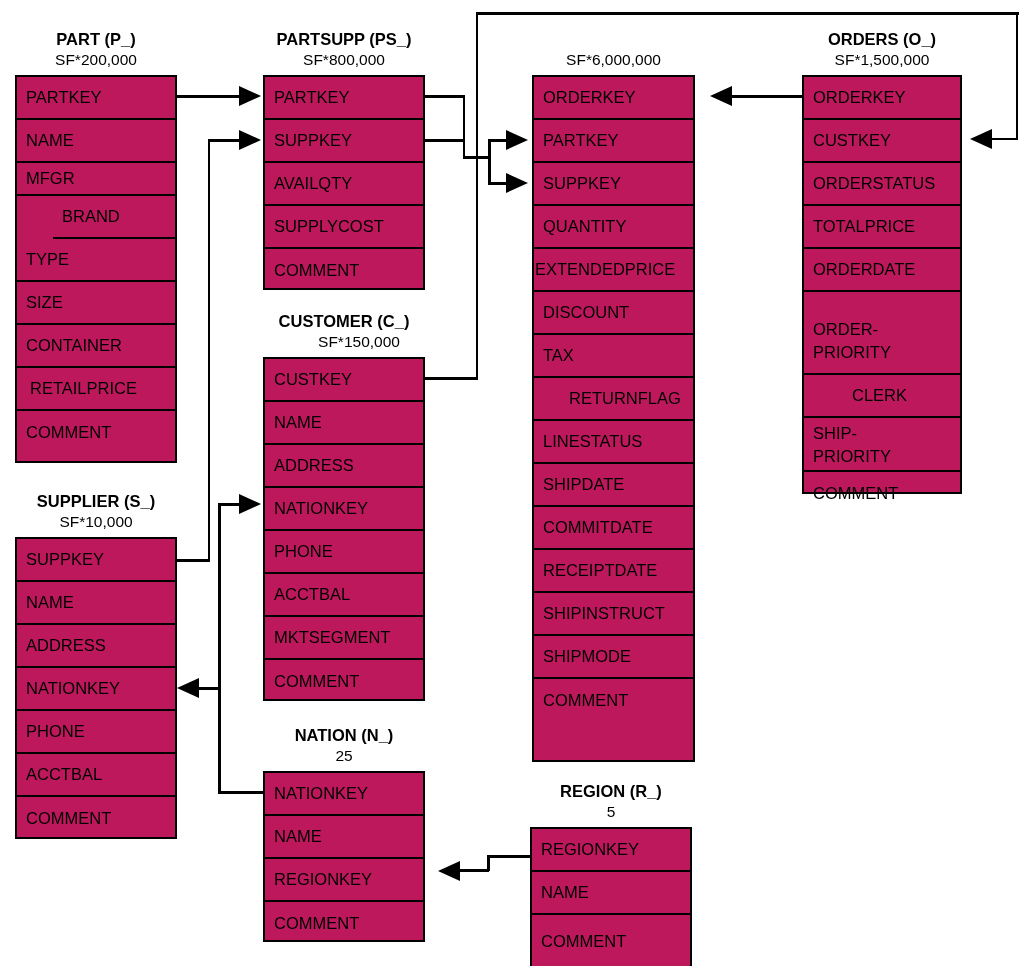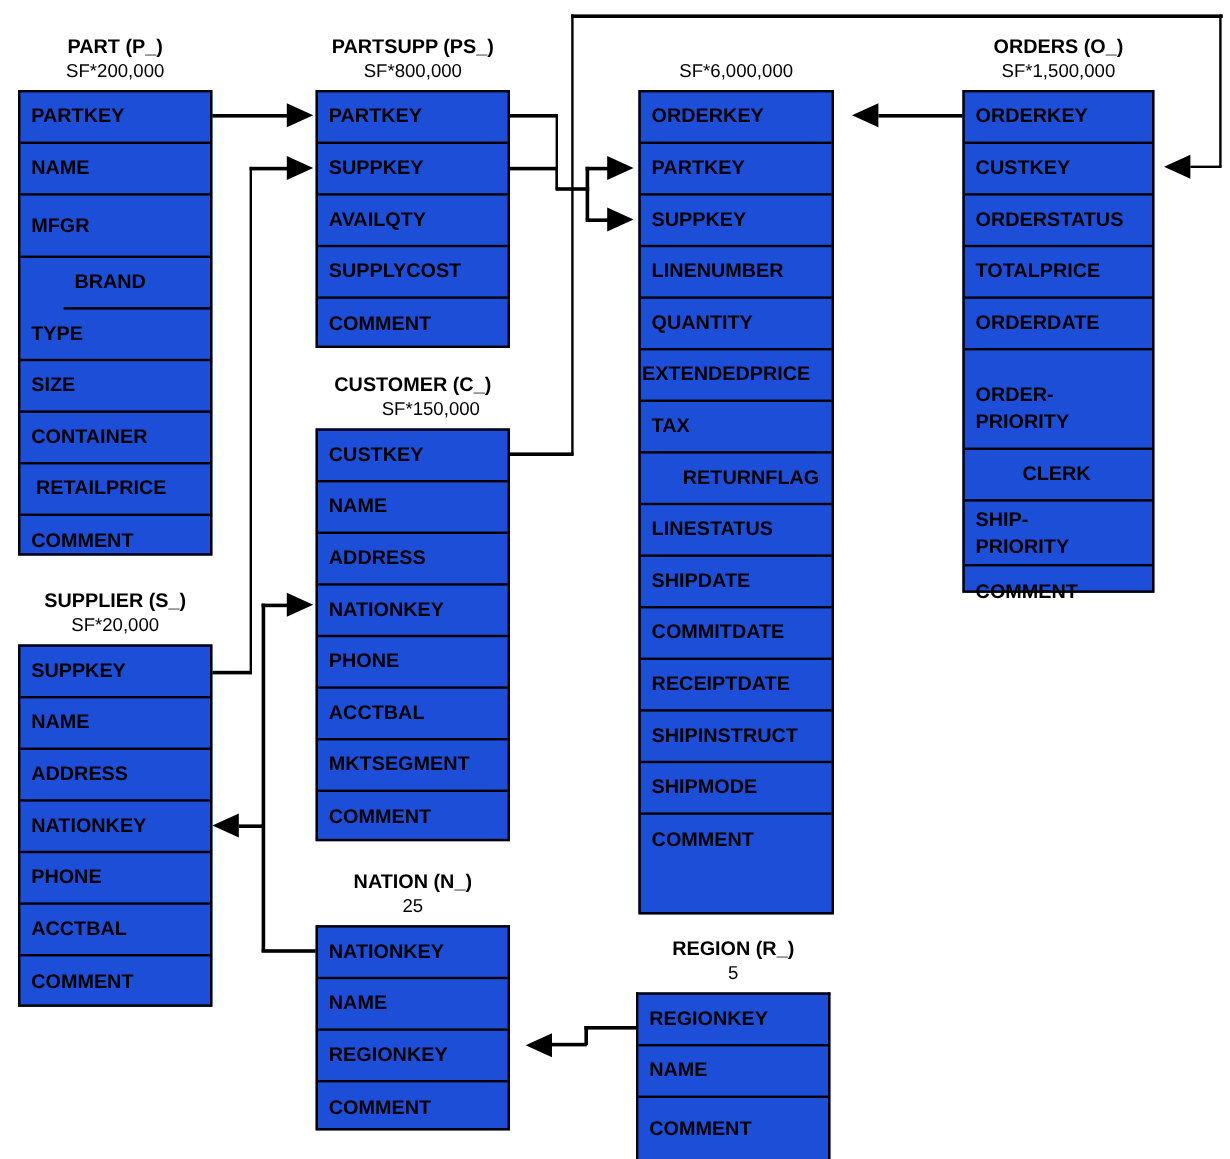--- a/index.html
+++ b/index.html
@@ -19,22 +19,21 @@
     position:absolute;
     text-align:center;
     font-size:15.5px;
     line-height:18px;
     white-space:nowrap;
   }
   .table-box{
     position:absolute;
     border:2.5px solid #000;
     box-sizing:border-box;
-    background:#1d4ed8;
-    font-weight:bold;
+    background:#be185d;
   }
   .trow{
     box-sizing:border-box;
     border-bottom:2.5px solid #000;
     display:flex;
     align-items:center;
     padding-left:9px;
     font-size:16.5px;
     line-height:19px;
     color:#000;
@@ -74,21 +73,21 @@
 
 <div id="canvas">
 
   <div class="table-card" style="left:15px;top:30px;width:162px;">
     <div class="table-title" style="left:0;top:0;width:162px;">PART (P_)</div>
     <div style="position:absolute;left:0;top:21px;width:162px;">SF*200,000</div>
   </div>
   <div class="table-box" style="left:15px;top:75px;width:162px;height:388px;">
     <div class="trow" style="height:43px;">PARTKEY</div>
     <div class="trow" style="height:43px;">NAME</div>
-    <div class="trow" style="height:52px;">MFGR</div>
+    <div class="trow" style="height:33px;">MFGR</div>
     <div class="trow" style="height:43px;margin-left:36px;">BRAND</div>
     <div class="trow" style="height:43px;">TYPE</div>
     <div class="trow" style="height:43px;">SIZE</div>
     <div class="trow" style="height:43px;">CONTAINER</div>
     <div class="trow" style="height:43px;padding-left:13px;">RETAILPRICE</div>
     <div class="trow" style="height:42px;">COMMENT</div>
   </div>
 
   <div class="table-card" style="left:263px;top:30px;width:162px;">
     <div class="table-title" style="left:0;top:0;width:162px;">PARTSUPP (PS_)</div>
@@ -103,23 +102,23 @@
   </div>
 
   <div class="table-card" style="left:532px;top:30px;width:163px;">
     <div class="table-title" style="left:0;top:0;width:163px;margin-top:44px;">LINEITEM (L_)</div>
     <div style="position:absolute;left:0;top:21px;width:163px;">SF*6,000,000</div>
   </div>
   <div class="table-box" style="left:532px;top:75px;width:163px;height:687px;">
     <div class="trow" style="height:43px;">ORDERKEY</div>
     <div class="trow" style="height:43px;">PARTKEY</div>
     <div class="trow" style="height:43px;">SUPPKEY</div>
-    <div class="trow" style="height:43px;">LINENUMBER</div>
     <div class="trow" style="height:43px;">QUANTITY</div>
     <div class="trow tight" style="height:43px;">EXTENDEDPRICE</div>
+    <div class="trow" style="height:43px;">DISCOUNT</div>
     <div class="trow" style="height:43px;">TAX</div>
     <div class="trow" style="height:43px;padding-left:35px;">RETURNFLAG</div>
     <div class="trow" style="height:43px;">LINESTATUS</div>
     <div class="trow" style="height:43px;">SHIPDATE</div>
     <div class="trow" style="height:43px;">COMMITDATE</div>
     <div class="trow" style="height:43px;">RECEIPTDATE</div>
     <div class="trow" style="height:43px;">SHIPINSTRUCT</div>
     <div class="trow" style="height:43px;">SHIPMODE</div>
     <div class="trow" style="height:42px;">COMMENT</div>
   </div>
@@ -156,21 +155,21 @@
     <div class="trow" style="height:43px;">ADDRESS</div>
     <div class="trow" style="height:43px;">NATIONKEY</div>
     <div class="trow" style="height:43px;">PHONE</div>
     <div class="trow" style="height:43px;">ACCTBAL</div>
     <div class="trow" style="height:43px;">MKTSEGMENT</div>
     <div class="trow" style="height:42px;">COMMENT</div>
   </div>
 
   <div class="table-card" style="left:15px;top:492px;width:162px;">
     <div class="table-title" style="left:0;top:0;width:162px;">SUPPLIER (S_)</div>
-    <div style="position:absolute;left:0;top:21px;width:162px;">SF*20,000</div>
+    <div style="position:absolute;left:0;top:21px;width:162px;">SF*10,000</div>
   </div>
   <div class="table-box" style="left:15px;top:537px;width:162px;height:302px;">
     <div class="trow" style="height:43px;">SUPPKEY</div>
     <div class="trow" style="height:43px;">NAME</div>
     <div class="trow" style="height:43px;">ADDRESS</div>
     <div class="trow" style="height:43px;">NATIONKEY</div>
     <div class="trow" style="height:43px;">PHONE</div>
     <div class="trow" style="height:43px;">ACCTBAL</div>
     <div class="trow" style="height:42px;">COMMENT</div>
   </div>

